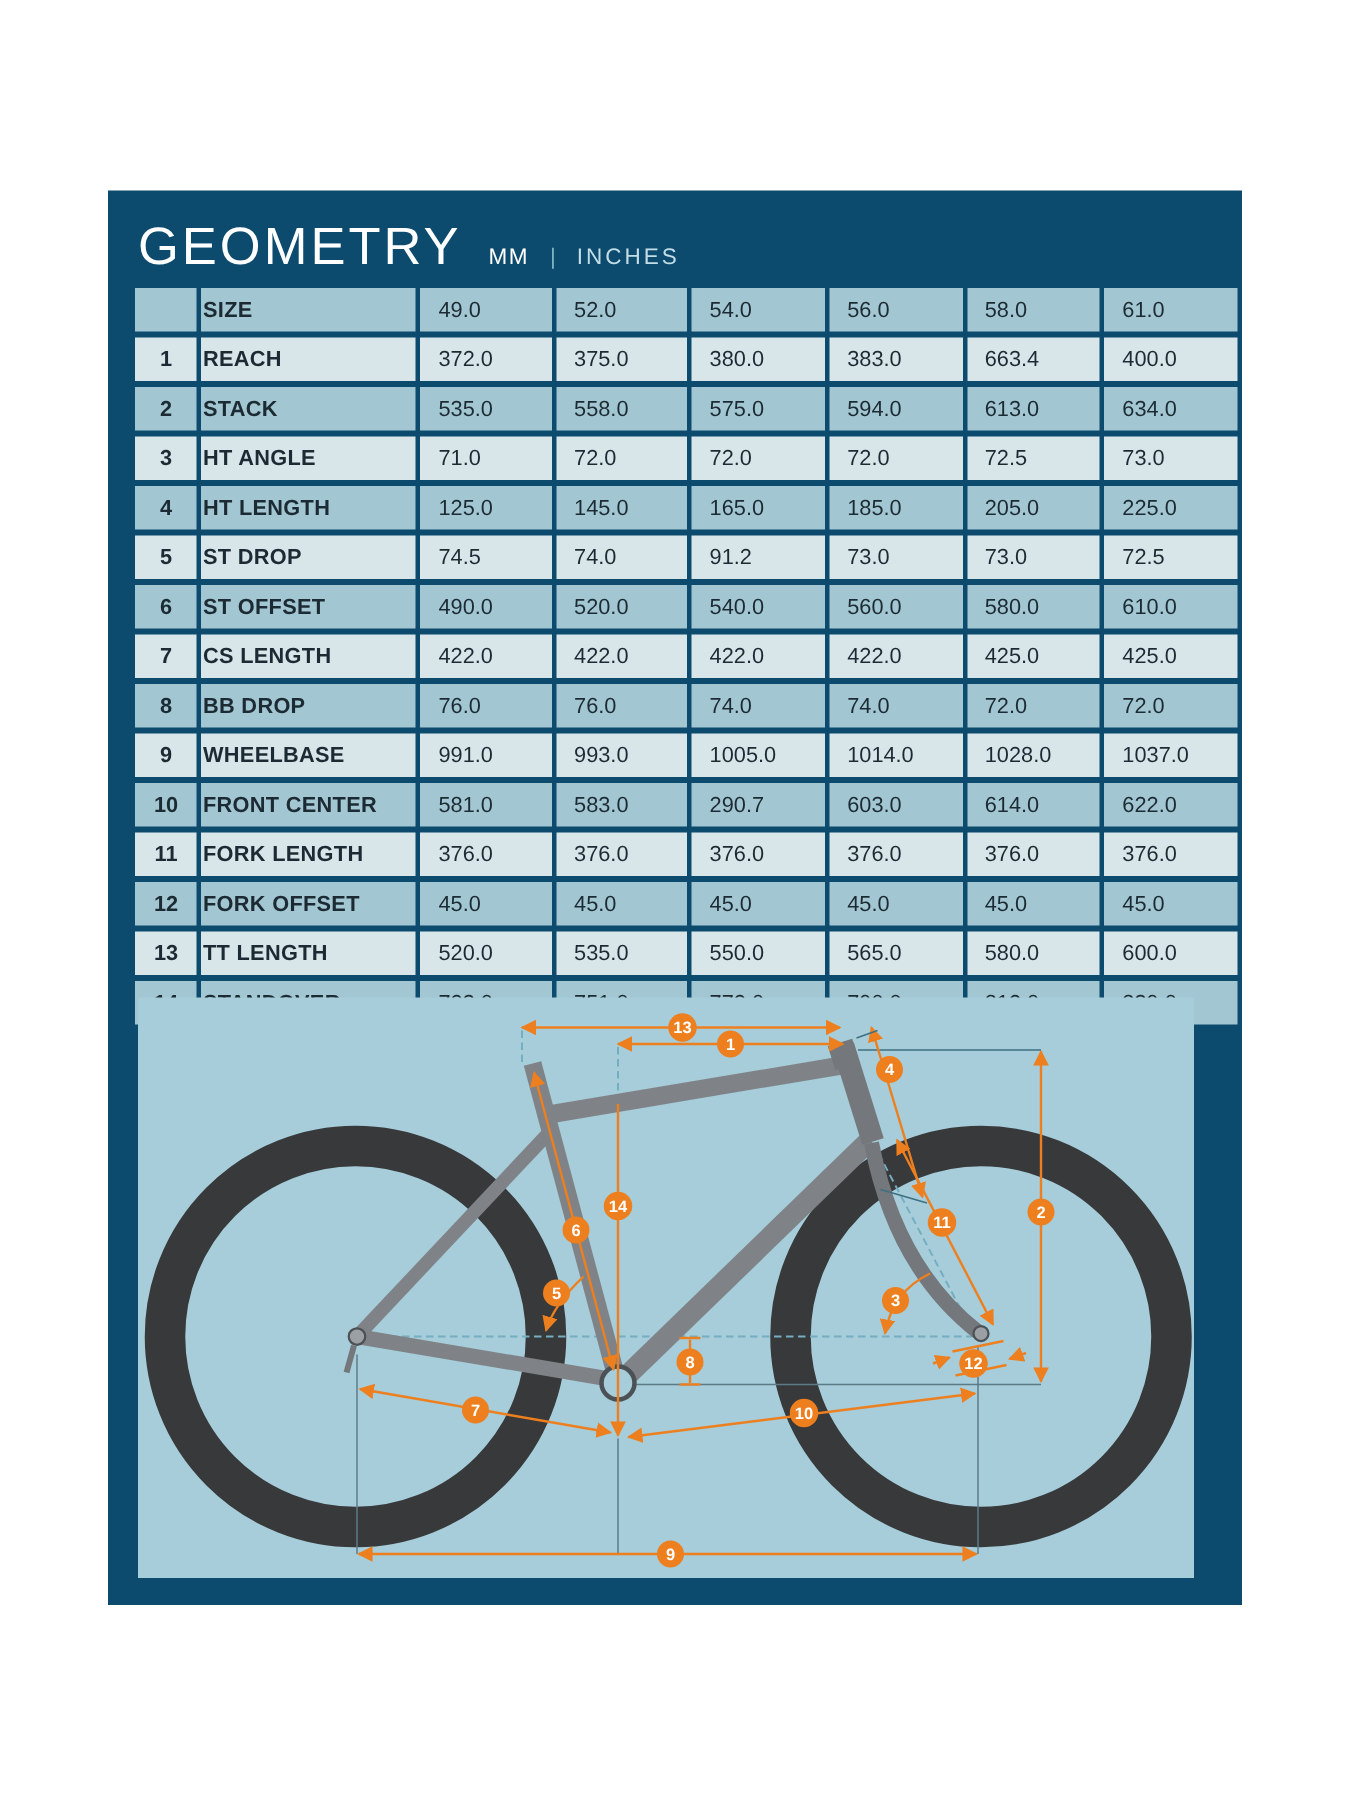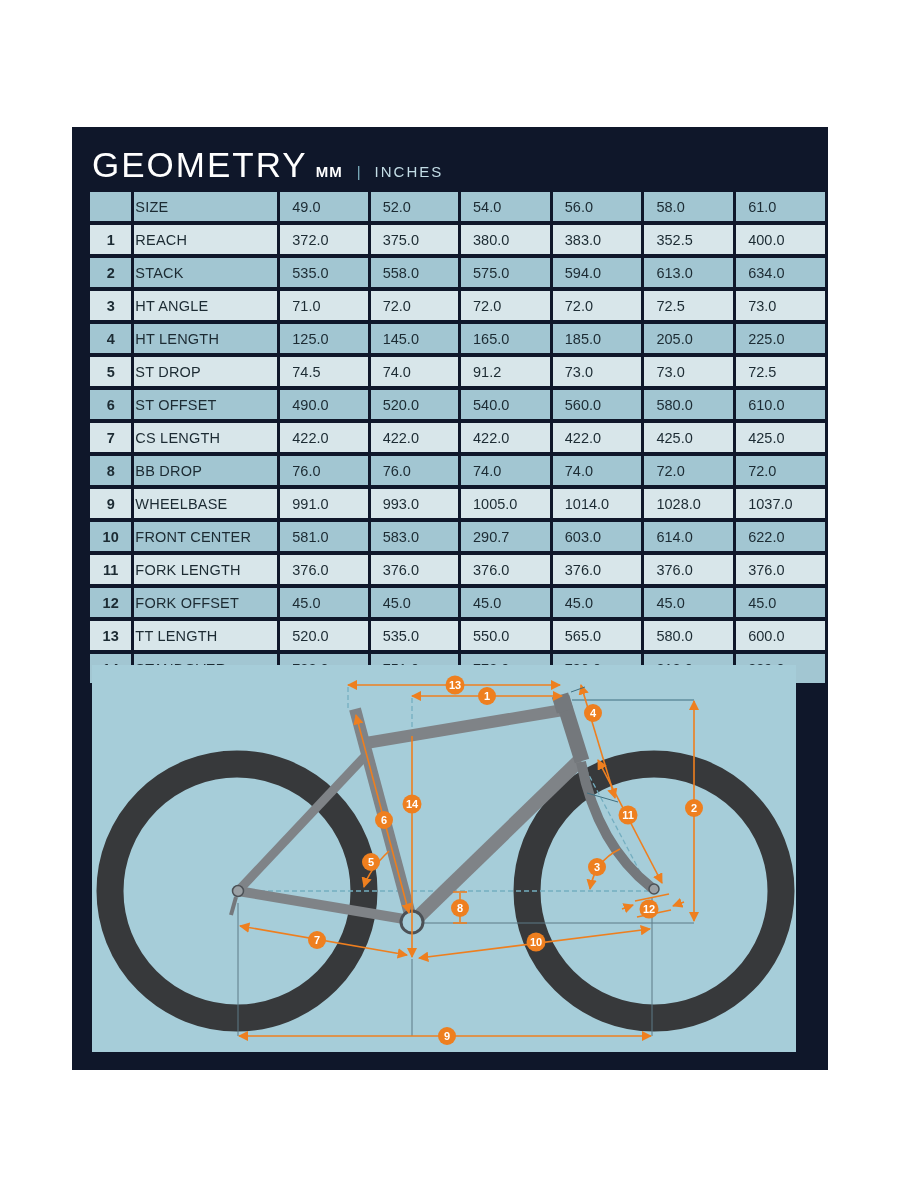--- a/index.html
+++ b/index.html
@@ -2,33 +2,33 @@
 <html><head>
 <meta charset="utf-8">
 <style>
   html,body{margin:0;padding:0;}
   body{
     width:900px;height:1200px;background:#ffffff;position:relative;
     font-family:"Liberation Sans",sans-serif;overflow:hidden;
   }
   .panel{
     position:absolute;left:72px;top:127px;width:756px;height:943px;
-    background:#0f172a;
+    background:#0c4a6e;
   }
   
   .brand{position:absolute;left:20px;top:20px;display:flex;align-items:baseline;}
   .brand-title{color:#ffffff;font-size:35px;font-weight:400;letter-spacing:2px;line-height:1;}
-  .unit-primary{color:#ffffff;font-size:15px;font-weight:700;letter-spacing:1px;margin-left:8px;}
+  .unit-primary{color:#ffffff;font-size:15px;font-weight:400;letter-spacing:1px;margin-left:18px;}
   .unit-sep{color:#7fb3c3;font-size:15px;margin-left:14px;font-weight:400;}
   .unit-secondary{color:#c3dde6;font-size:15px;letter-spacing:2px;margin-left:14px;}
   
   table.geo{position:absolute;left:15px;top:61px;border-collapse:separate;border-spacing:3px 4px;table-layout:fixed;}
   table.geo td{height:27px;font-size:14.5px;color:#1c2b33;vertical-align:middle;overflow:hidden;white-space:nowrap;}
   td.c-num{width:44px;text-align:center;font-weight:700;}
-  td.c-label{width:146px;font-weight:400;letter-spacing:0.2px;}
+  td.c-label{width:146px;font-weight:700;letter-spacing:0.2px;}
   td.c-val{width:82px;padding-left:12px;font-weight:400;}
   tr.light td{background:#d8e6ea;}
   tr.med td{background:#a2c6d2;}
   
   .diagram{position:absolute;left:20px;top:538px;width:704px;height:387px;background:#a6cdd9;}
   .diagram svg{position:absolute;left:0;top:0;width:100%;height:100%;}
   .wheel{fill:none;stroke:#37393b;stroke-width:27;}
   .tube{stroke:#7f8387;fill:none;}
   .tube2{stroke:#74787c;fill:none;}
   .cons{stroke:#5d7b87;stroke-width:1;fill:none;}
@@ -62,21 +62,21 @@
         <td class="c-val">58.0</td>
         <td class="c-val">61.0</td>
       </tr>
     <tr class="light">
           <td class="c-num">1</td>
           <td class="c-label">REACH</td>
           <td class="c-val">372.0</td>
           <td class="c-val">375.0</td>
           <td class="c-val">380.0</td>
           <td class="c-val">383.0</td>
-          <td class="c-val">352.5</td>
+          <td class="c-val">663.4</td>
           <td class="c-val">400.0</td>
         </tr>
         <tr class="med">
           <td class="c-num">2</td>
           <td class="c-label">STACK</td>
           <td class="c-val">535.0</td>
           <td class="c-val">558.0</td>
           <td class="c-val">575.0</td>
           <td class="c-val">594.0</td>
           <td class="c-val">613.0</td>

